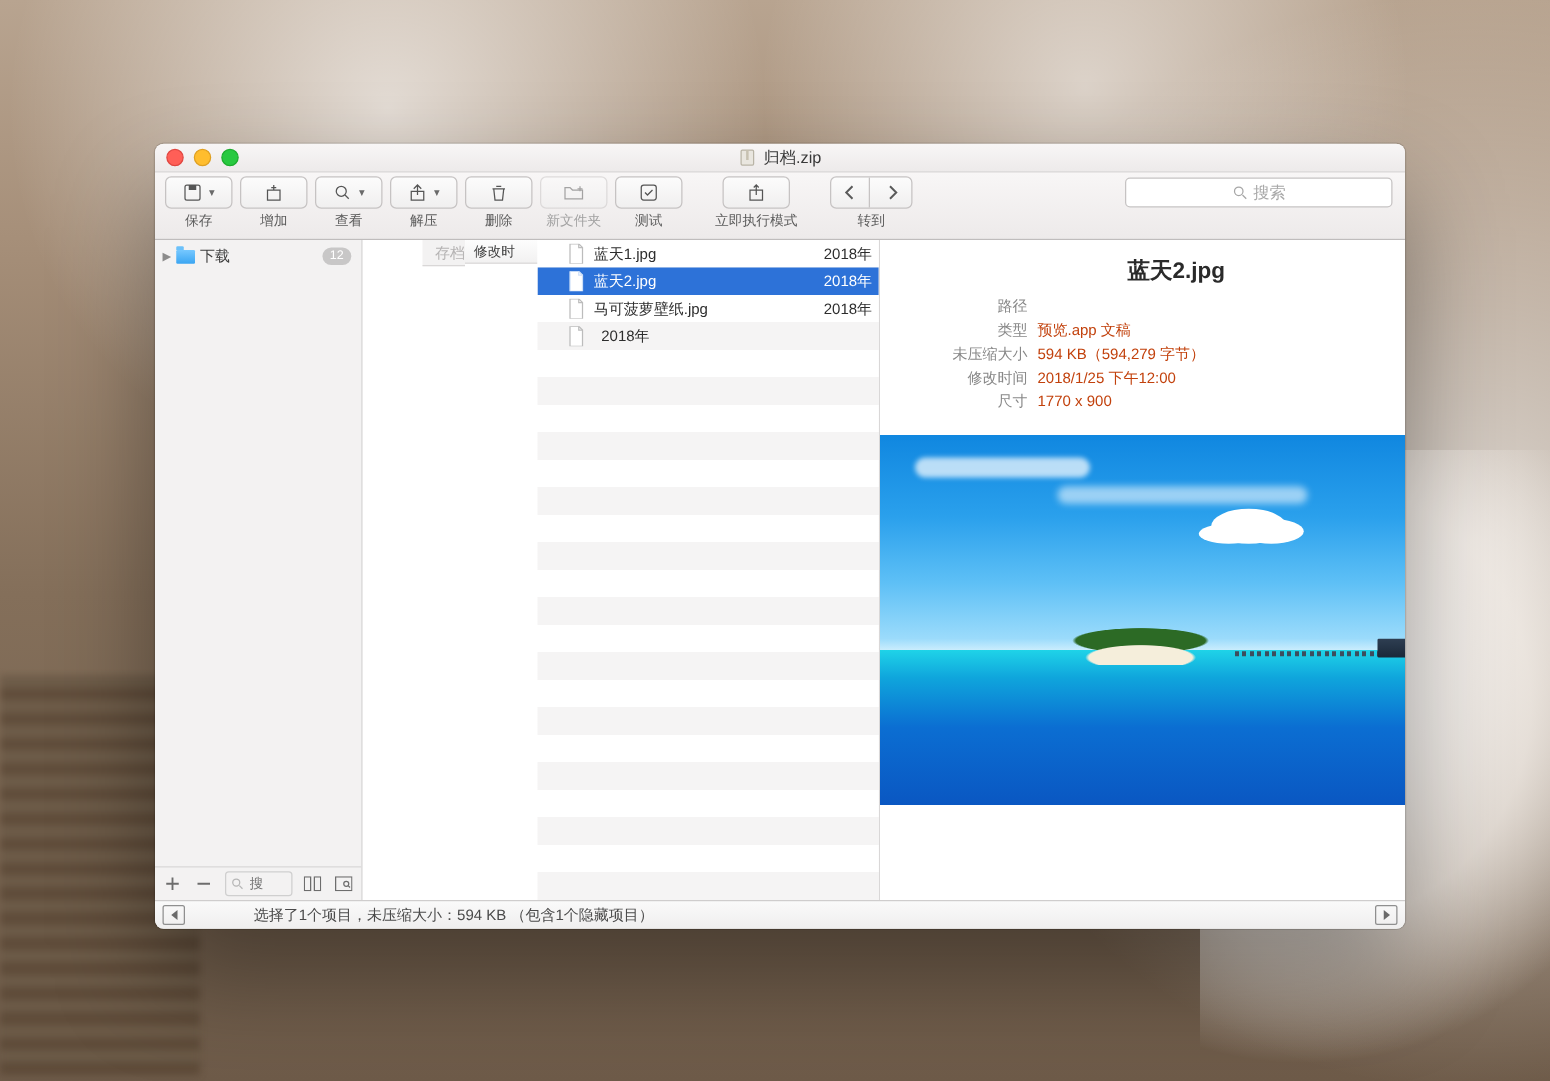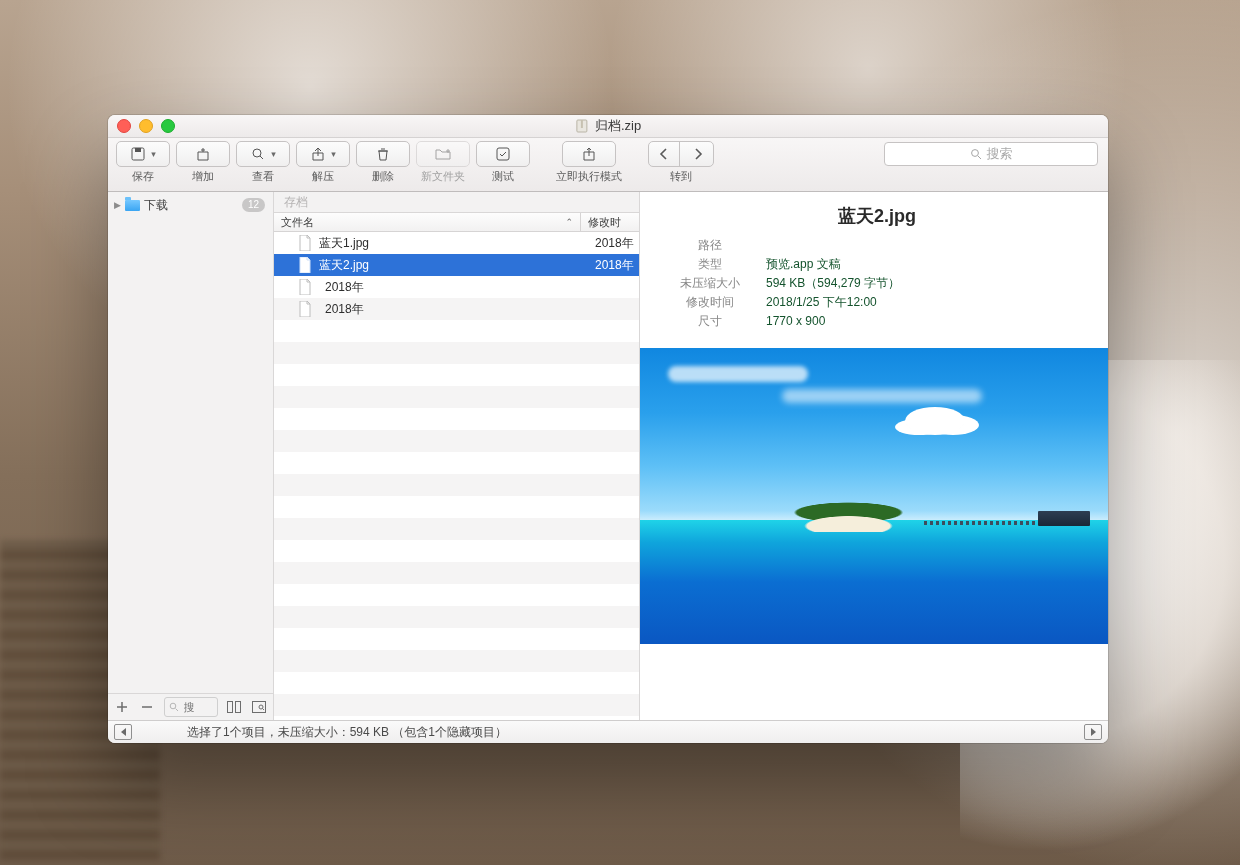--- a/index.html
+++ b/index.html
@@ -18,21 +18,21 @@
     background:repeating-linear-gradient(0deg,#5c4937 0 10px,#6b5a47 10px 20px);
     filter:blur(3px);opacity:0.85;
   }
   .whiteblob{
     position:absolute;right:0;top:360px;width:280px;height:505px;
     background:radial-gradient(circle at 30% 40%,rgba(255,255,255,0.95) 0%,rgba(250,245,240,0.7) 50%,rgba(255,255,255,0) 80%);
   }
 
   
   .window{
-    position:absolute;left:108px;top:115px;width:1000px;height:628px;
+    position:absolute;left:124px;top:115px;width:1000px;height:628px;
     background:#fff;border-radius:7px;
     box-shadow:0 40px 80px rgba(0,0,0,0.38),0 0 0 1px rgba(0,0,0,0.12);
     display:flex;flex-direction:column;overflow:hidden;
   }
   .titlebar{height:22px;background:linear-gradient(#f8f6f6,#edeaea);border-bottom:1px solid #d5d2d2;
     display:flex;align-items:center;position:relative;}
   .traffic{display:flex;gap:8px;margin-left:9px;}
   .light{width:12px;height:12px;border-radius:50%;}
   .close{background:#ff5f57;border:0.5px solid #e04640;}
   .min{background:#ffbd2e;border:0.5px solid #dfa022;}
@@ -66,43 +66,43 @@
   .sbitem{display:flex;align-items:center;height:20px;padding:0 8px 0 6px;gap:4px;font-size:12px;color:#3e3e3e;}
   .sbitem .discl{color:#8c8c8c;font-size:9px;}
   .sbitem .fldr{width:15px;height:11px;border-radius:1px;background:linear-gradient(#76c8ff,#3aa5f2);position:relative;}
   .sbitem .fldr::before{content:"";position:absolute;top:-3px;left:0;width:6px;height:3px;background:#6bc1fa;border-radius:1px 1px 0 0;}
   .sbitem .badge{margin-left:auto;background:#c8c7c7;color:#fff;font-size:10px;border-radius:8px;padding:0 6px;line-height:14px;}
   .sbfoot{height:26px;border-top:1px solid #d9d7d7;display:flex;align-items:center;gap:8px;padding:0 6px;}
   .iconbtn{color:#6d6d6d;display:flex;align-items:center;justify-content:center;width:18px;height:18px;}
   .sbfoot .srch{flex:0 0 auto;display:flex;align-items:center;border:1px solid #cfcfcf;border-radius:3px;height:18px;padding:0 4px;width:44px;color:#b6b6b6;font-size:11px;gap:3px;}
   .sbfoot .srch input{border:0;outline:0;width:22px;font-size:11px;background:transparent;color:#333;}
 
-  .middle{flex:0 0 365px;display:flex;flex-direction:column;border-right:1px solid #d9d7d7;min-width:0;}
+  .middle{flex:0 0 365px;display:flex;flex-direction:row;border-right:1px solid #d9d7d7;min-width:0;margin-left:48px;}
   .tabbar{height:20px;background:#f3f2f2;border-bottom:1px solid #d9d7d7;display:flex;align-items:center;padding-left:10px;font-size:12px;color:#b5b3b3;}
   .listhdr{height:18px;background:linear-gradient(#fdfdfd,#f2f1f1);border-bottom:1px solid #d6d4d4;display:flex;font-size:11px;color:#3e3e3e;}
   .listhdr .col{display:flex;align-items:center;padding:0 7px;border-right:1px solid #d6d4d4;}
   .listhdr .c1{flex:1;}
   .listhdr .c1 .sort{margin-left:auto;font-size:9px;color:#616161;}
   .listhdr .c2{flex:0 0 44px;border-right:0;}
   .filelist{flex:1;overflow:auto;background:
     repeating-linear-gradient(180deg,#ffffff 0 22px,#f5f4f4 22px 44px);}
   .frow{height:22px;display:flex;align-items:center;font-size:12px;padding-left:24px;color:#2d2d2d;}
   .frow .ficon{width:14px;height:16px;margin-right:7px;flex:0 0 auto;}
   .frow .fname{flex:1;white-space:nowrap;overflow:hidden;text-overflow:ellipsis;}
   .frow .fdate{flex:0 0 44px;padding-left:6px;}
   .frow.sel{background:#2d72d8;color:#fff;}
   .frow.sel .fdate{color:#fff;}
 
   .right{flex:1;display:flex;flex-direction:column;background:#fff;}
   .rhead{padding:12px 16px 4px;text-align:center;}
   .rtitle{font-size:18px;font-weight:600;color:#2a2a2a;}
   .meta{padding:4px 22px 10px;}
   .mrow{display:flex;font-size:12px;line-height:19px;}
-  .mrow .mlbl{flex:0 0 96px;text-align:center;color:#888;margin-right:8px;}
-  .mrow .mval{color:#14532d;text-align:center;}
+  .mrow .mlbl{flex:0 0 96px;text-align:right;color:#888;margin-right:8px;}
+  .mrow .mval{color:#c2410c;text-align:center;}
   .preview{flex:1;display:flex;align-items:flex-start;justify-content:center;padding:7px 0 0 0;}
   .preview .img{width:474px;height:296px;position:relative;overflow:hidden;}
   
   .preview .sky{position:absolute;inset:0;
     background:linear-gradient(180deg,#1087e0 0%,#2aa0ec 22%,#5ec0f6 40%,#9bdbfb 55%,#c8ecfd 58%);}
   .preview .sea{position:absolute;left:0;right:0;top:58%;bottom:0;
     background:linear-gradient(180deg,#1fd3e8 0%,#0fa5dc 18%,#0b6ed2 50%,#0a57c2 100%);}
   .preview .island{position:absolute;left:22%;top:52%;width:44%;height:10%;
     background:radial-gradient(ellipse at 50% 80%,#f5eedb 0%,#f5eedb 28%,rgba(0,0,0,0) 30%),
                radial-gradient(ellipse at 50% 35%,#2c6a25 0%,#2c6a25 35%,rgba(0,0,0,0) 37%);}
@@ -304,24 +304,20 @@
               </svg>
             </div>
         </div>
       </div>
 
       <div class="middle">
         <div class="tabbar">
           <span>存档</span>
         </div>
         <div class="listhdr">
-          <div class="col c1">
-            <span>文件名</span>
-            <span class="sort">⌃</span>
-          </div>
           <div class="col c2">
             <span>修改时</span>
           </div>
         </div>
         <div class="filelist" id="filelist">
             <div class="frow">
               <span class="ficon">
                 <svg viewBox="0 0 14 16">
                   <path d="M2 0h7l3 3v13H2z" fill="#fff" stroke="#bcbcbc"></path>
                   <path d="M9 0v3h3" fill="none" stroke="#bcbcbc"></path>
@@ -340,20 +336,21 @@
               <span class="fname">蓝天2.jpg</span>
               <span class="fdate">2018年</span>
             </div>
             <div class="frow">
               <span class="ficon">
                 <svg viewBox="0 0 14 16">
                   <path d="M2 0h7l3 3v13H2z" fill="#fff" stroke="#bcbcbc"></path>
                   <path d="M9 0v3h3" fill="none" stroke="#bcbcbc"></path>
                 </svg>
               </span>
+              <span class="fname">马可菠萝壁纸.jpg</span>
               <span class="fdate">2018年</span>
             </div>
             <div class="frow">
               <span class="ficon">
                 <svg viewBox="0 0 14 16">
                   <path d="M2 0h7l3 3v13H2z" fill="#fff" stroke="#bcbcbc"></path>
                   <path d="M9 0v3h3" fill="none" stroke="#bcbcbc"></path>
                 </svg>
               </span>
               <span class="fdate">2018年</span>

